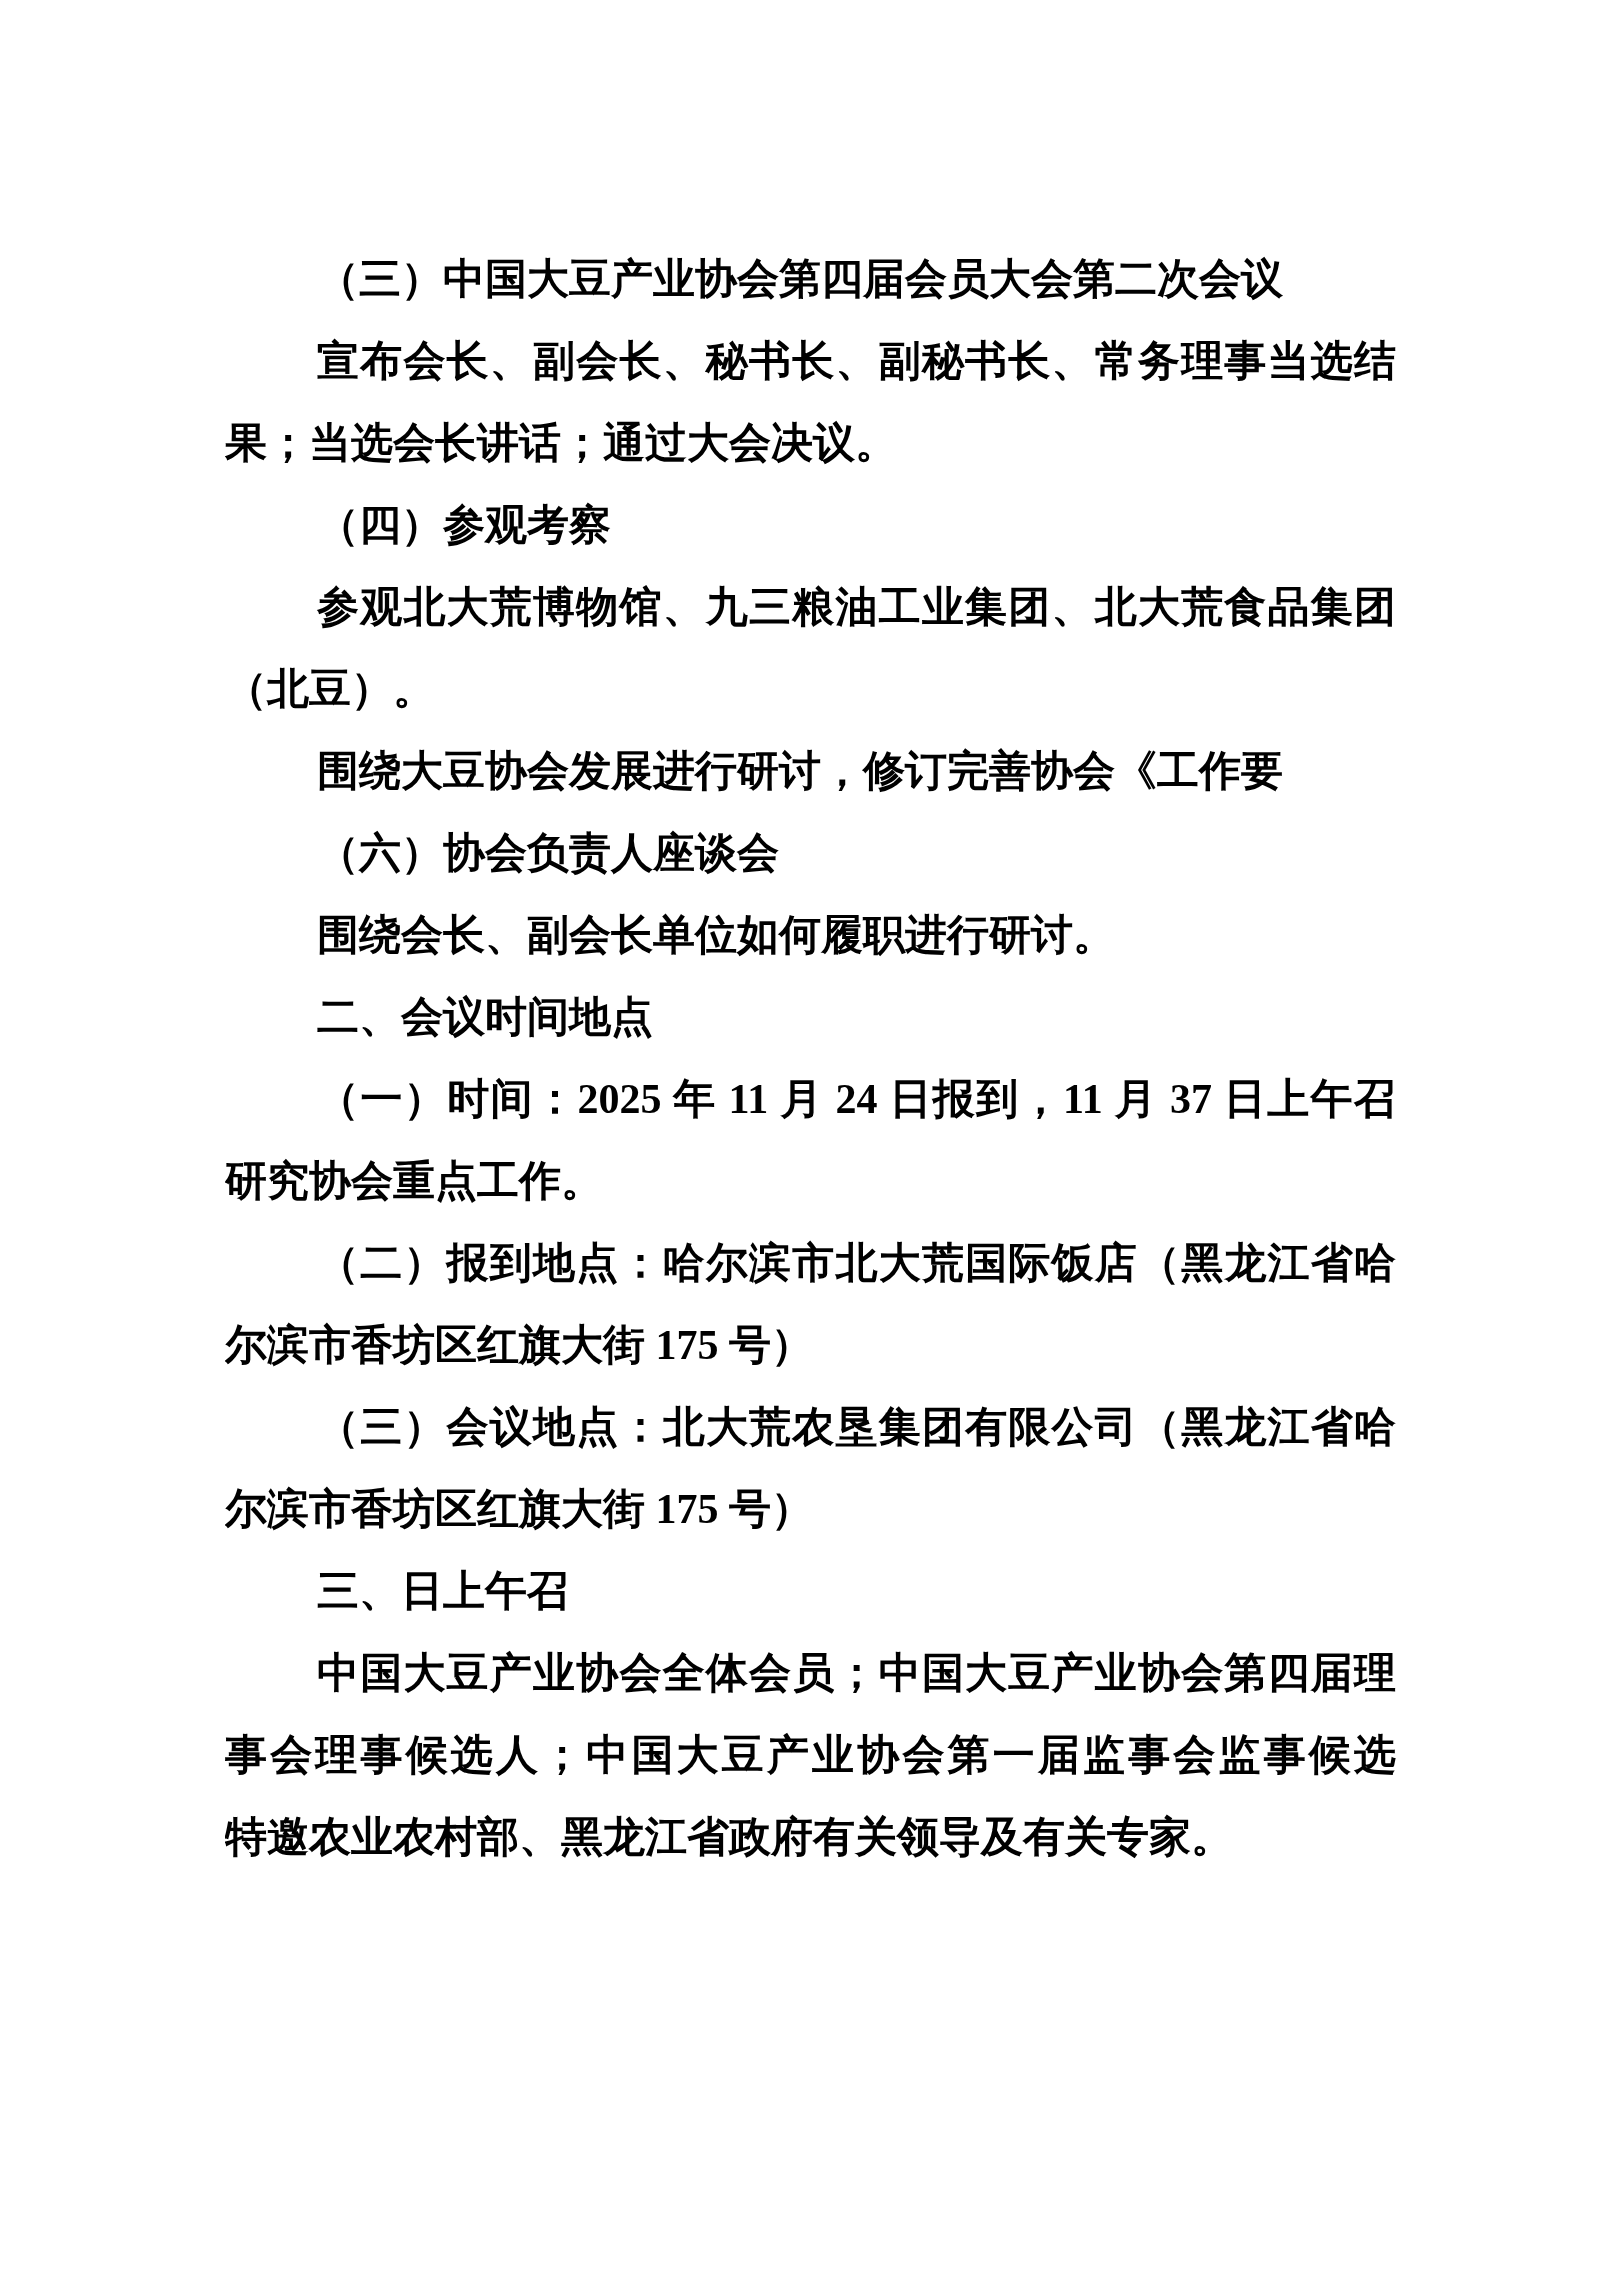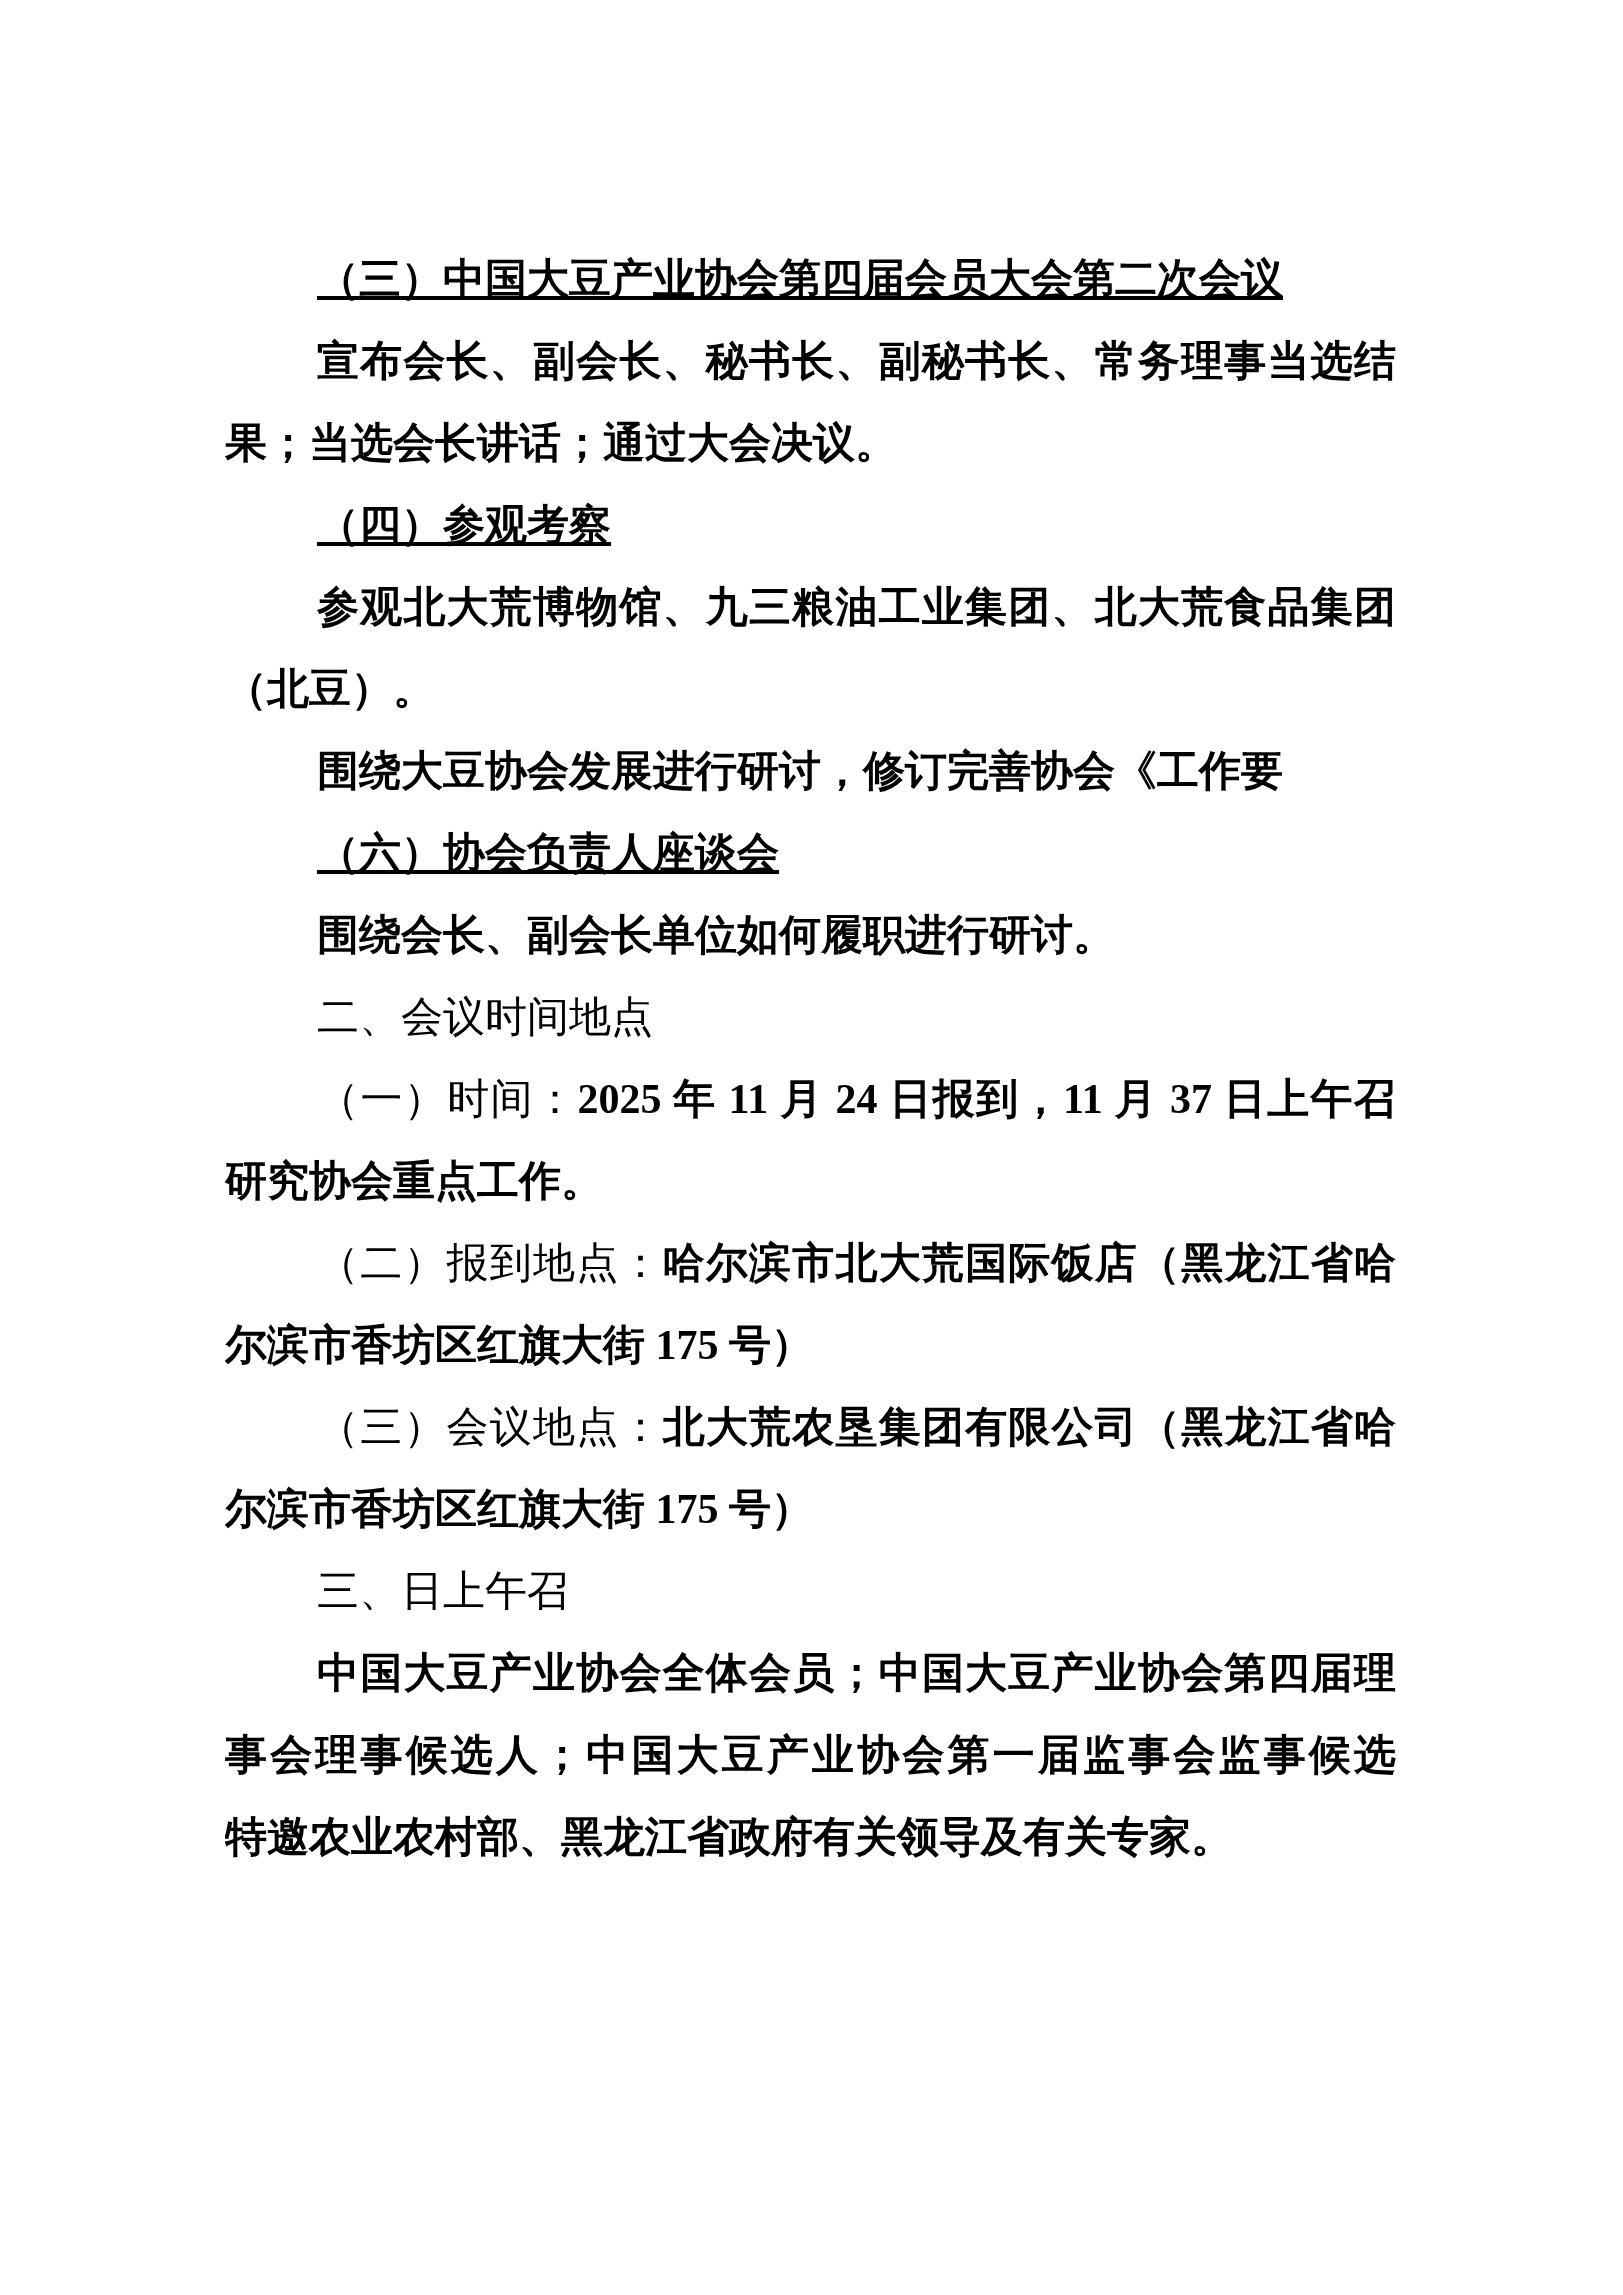--- a/index.html
+++ b/index.html
@@ -31,24 +31,23 @@
   .line.indent { text-indent: 92px; }
   .line.justify {
     text-align: justify;
     text-align-last: justify;
     text-justify: inter-character;
   }
   .seg-body { font-weight: bold; }
   .seg-kaiti-bold {
     font-weight: bold;
     font-family: "Liberation Serif", "DejaVu Serif", serif;
-    text-decoration: underline;
   }
   .seg-heiti-bold {
-    font-weight: normal;
+    font-weight: bold;
     font-family: "Liberation Sans", "DejaVu Sans", sans-serif;
   }
 </style>
 </head>
 <body>
 
 <div class="page">
   <div class="content">
       <div class="line indent"><span class="seg-kaiti-bold">（三）中国大豆产业协会第四届会员大会第二次会议</span></div>
       <div class="line indent justify"><span class="seg-body">宣布会长、副会长、秘书长、副秘书长、常务理事当选结</span></div>

